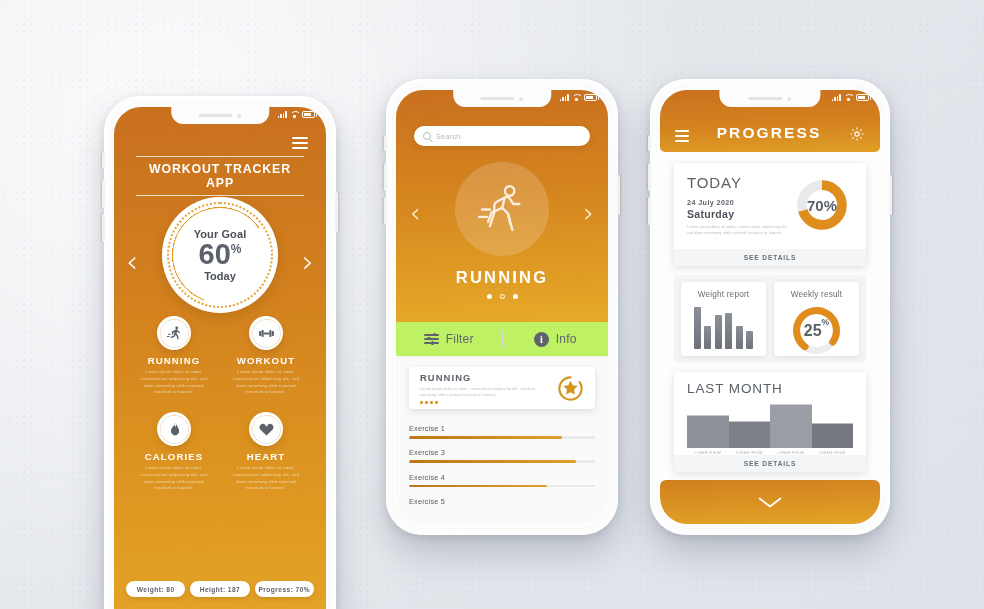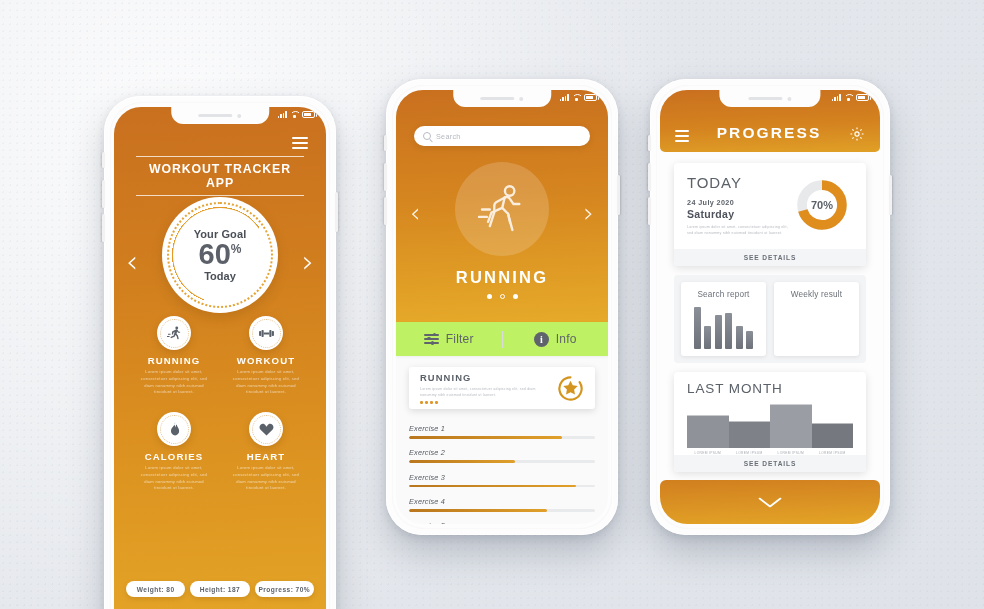--- a/index.html
+++ b/index.html
@@ -189,21 +189,21 @@
               display:flex; align-items:center; padding:0 11px; }
   .rc-body { flex:1; }
   .rc-title { font-size:9.4px; font-weight:bold; color:#5b6169; letter-spacing:1.1px; }
   .rc-desc { font-size:3.5px; color:#b6b9bf; line-height:1.75; margin-top:2.5px; max-width:120px;
              letter-spacing:.2px; }
   .rc-dots { display:flex; gap:2.5px; margin-top:3px; }
   .rc-dots i { width:2.6px; height:2.6px; background:#e0972a; border-radius:50%; display:block; }
   .rc-badge { width:27px; height:27px; flex:none; }
 
   .ex-list { position:absolute; top:334px; left:13px; right:13px; }
-  .ex-row { margin-bottom:9.5px;font-style:italic; }
+  .ex-row { margin-bottom:9.5px; }
   .ex-label { font-size:7.3px; color:#555a62; margin-bottom:3.2px; letter-spacing:.2px; }
   .ex-track { height:2.6px; background:#e9eaec; border-radius:2px; overflow:hidden; }
   .ex-fill { height:100%; border-radius:2px;
              background:linear-gradient(90deg,#b9761d 0%, #e0a02a 100%); }
 
   
   .p3 { left: 650px; top: 79px; width: 240px; height: 456px; }
   .p3 .screen { background:#fdfdfd; }
   .p3-head { position:absolute; top:0; left:0; right:0; height:62px;
              background:linear-gradient(178deg,#c9701f 0%, #d4821f 55%, #e0a026 100%);
@@ -447,26 +447,20 @@
       </div>
 
       <div class="ex-list">
         <div class="ex-row">
           <div class="ex-label">Exercise 1</div>
           <div class="ex-track">
               <div class="ex-fill" style="width:82%"></div>
             </div>
         </div>
         <div class="ex-row">
-          <div class="ex-label">Exercise 2</div>
-          <div class="ex-track">
-              <div class="ex-fill" style="width:57%"></div>
-            </div>
-        </div>
-        <div class="ex-row">
           <div class="ex-label">Exercise 3</div>
           <div class="ex-track">
               <div class="ex-fill" style="width:90%"></div>
             </div>
         </div>
         <div class="ex-row">
           <div class="ex-label">Exercise 4</div>
           <div class="ex-track">
               <div class="ex-fill" style="width:74%"></div>
             </div>
@@ -520,40 +514,50 @@
             <div class="tc-h">TODAY</div>
             <div class="tc-date">24 July 2020</div>
             <div class="tc-day">Saturday</div>
             <div class="tc-desc">Lorem ipsum dolor sit amet, consectetuer adipiscing elit, sed diam nonummy nibh euismod tincidunt ut laoreet.</div>
           </div>
           <div class="donut" style="width:54px;height:54px;margin:4px 4px 0 0;">
             <svg viewBox="0 0 42 42" style="width:100%;height:100%;transform:rotate(-90deg)">
               <circle cx="21" cy="21" r="15.5" fill="none" stroke="#e8e9eb" stroke-width="7.5"></circle>
               <circle cx="21" cy="21" r="15.5" fill="none" stroke="#df8d1d" stroke-width="7.5" stroke-dasharray="68.2 97.4" stroke-linecap="butt"></circle>
             </svg>
-            <div class="donut-val" style="font-size:11px">70%</div>
+            <div class="donut-val" style="font-size:15px">70%</div>
           </div>
         </div>
         <div class="see-details">SEE DETAILS</div>
       </div>
 
       <div class="weekly-row">
         <div class="wk-card">
-          <div class="wk-title">Search report</div>
+          <div class="wk-title">Weight report</div>
           <div class="bars">
             <div class="bar" style="height:100%"></div>
             <div class="bar" style="height:55%"></div>
             <div class="bar" style="height:80%"></div>
             <div class="bar" style="height:86%"></div>
             <div class="bar" style="height:55%"></div>
             <div class="bar" style="height:42%"></div>
           </div>
         </div>
         <div class="wk-card">
           <div class="wk-title">Weekly result</div>
+          <div class="donut" style="width:53px;height:53px;margin-top:5px;">
+            <svg viewBox="0 0 42 42" style="width:100%;height:100%;transform:rotate(125deg)">
+              <circle cx="21" cy="21" r="15.8" fill="none" stroke="#ededef" stroke-width="5.6"></circle>
+              <circle cx="21" cy="21" r="15.8" fill="none" stroke="#e08c1c" stroke-width="5.6" stroke-dasharray="74 25.3" stroke-linecap="round"></circle>
+            </svg>
+            <div class="donut-val">
+              <span style="font-size:16px">25</span>
+                <span style="font-size:8.5px;align-self:flex-start;margin-top:13px">%</span>
+            </div>
+          </div>
         </div>
       </div>
 
       <div class="card lm-card">
         <div class="lm-h">LAST MONTH</div>
         <div class="lm-chart">
           <div class="lm-col">
               <div class="lm-bar" style="height:74%;background:#8f9399"></div>
             </div>
           <div class="lm-col">

